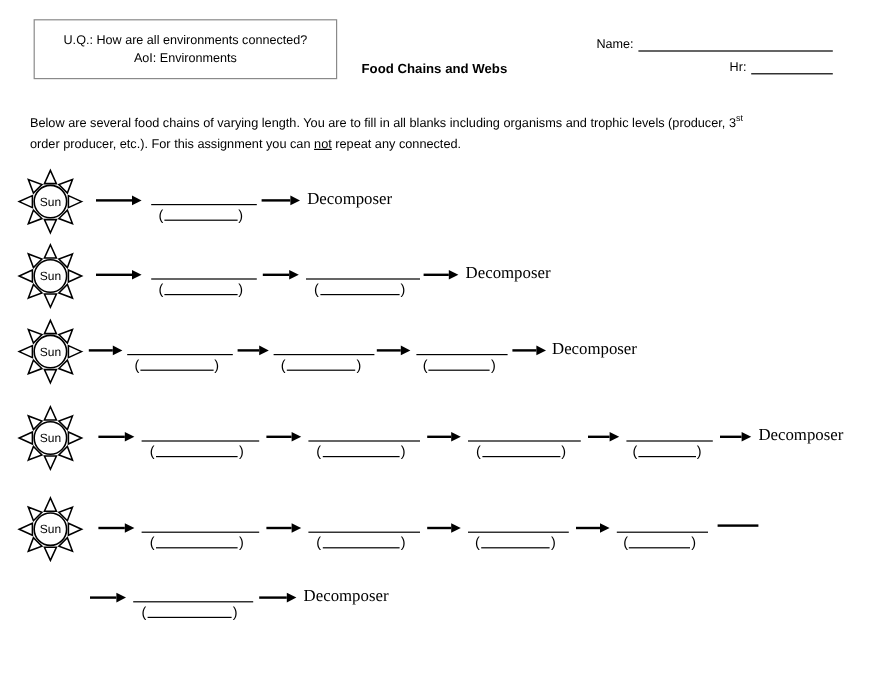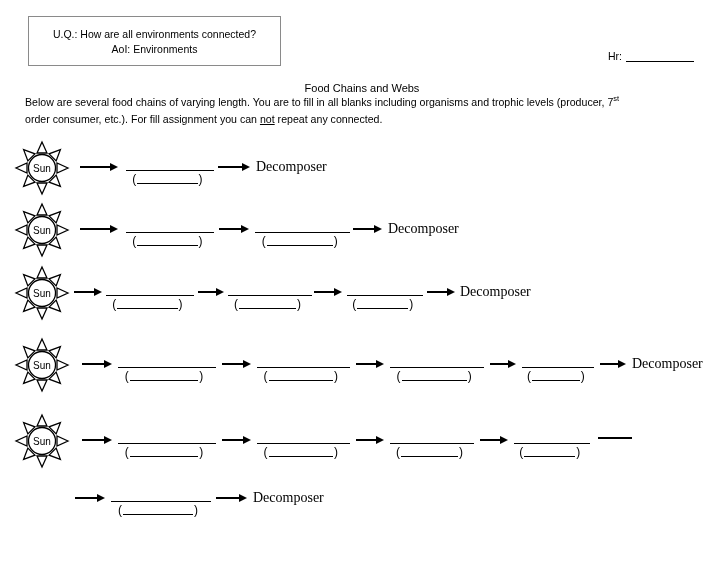--- a/index.html
+++ b/index.html
@@ -30,22 +30,22 @@
     position: absolute; left: 497px; top: 30px; width: 197px;
     display: flex; align-items: flex-end; font-size: 10.5px;
   }
   .hr-row {
     position: absolute; left: 608px; top: 49px; width: 86px;
     display: flex; align-items: flex-end; font-size: 10.5px;
   }
   .fill-line { flex: 1; border-bottom: 1.2px solid #000; height: 13px; margin-left: 4px; }
 
   .title {
-    position: absolute; left: 0; top: 82px; width: 100%;
-    text-align: center; font-size: 11px;
+    position: absolute; left: 0; top: 52px; width: 100%;
+    text-align: center; font-size: 11px; font-weight: bold;
   }
 
   .instructions {
     position: absolute; left: 25px; top: 93px; width: 690px;
     font-size: 10.6px; line-height: 1.65;
   }
   .instructions sup { font-size: 7.5px; margin-top: 15px; }
   .emph { text-decoration: underline; margin-top: 28px; }
 
   
@@ -91,30 +91,34 @@
 </head>
 <body>
 
 <div class="page">
 
   <div class="header-box">
     <div>U.Q.: How are all environments connected?</div>
     <div>AoI: Environments</div>
   </div>
 
+  <div class="name-row">
+    <span>Name:</span>
+    <span class="fill-line"></span>
+  </div>
   <div class="hr-row">
     <span>Hr:</span>
     <span class="fill-line"></span>
   </div>
 
   <div class="title">Food Chains and Webs</div>
 
   <div class="instructions">
-    <span>Below are several food chains of varying length.  You are to fill in all blanks including organisms and trophic levels (producer, 7</span><sup>st</sup><br>
-    <span>order consumer, etc.).  For fill assignment you can </span><span class="emph">not</span><span> repeat any connected.</span>
+    <span>Below are several food chains of varying length.  You are to fill in all blanks including organisms and trophic levels (producer, 3</span><sup>st</sup><br>
+    <span>order producer, etc.).  For this assignment you can </span><span class="emph">not</span><span> repeat any connected.</span>
   </div>
 
   <div class="chain-row row1">
     <svg class="sun" viewBox="0 0 56 58">
       <g fill="#fff" stroke="#000" stroke-width="1.3">
         <g transform="translate(28,29)">
           <polygon points="0,-26 -5,-15 5,-15"></polygon>
           <polygon points="0,-26 -5,-15 5,-15" transform="rotate(45)"></polygon>
           <polygon points="0,-26 -5,-15 5,-15" transform="rotate(90)"></polygon>
           <polygon points="0,-26 -5,-15 5,-15" transform="rotate(135)"></polygon>

